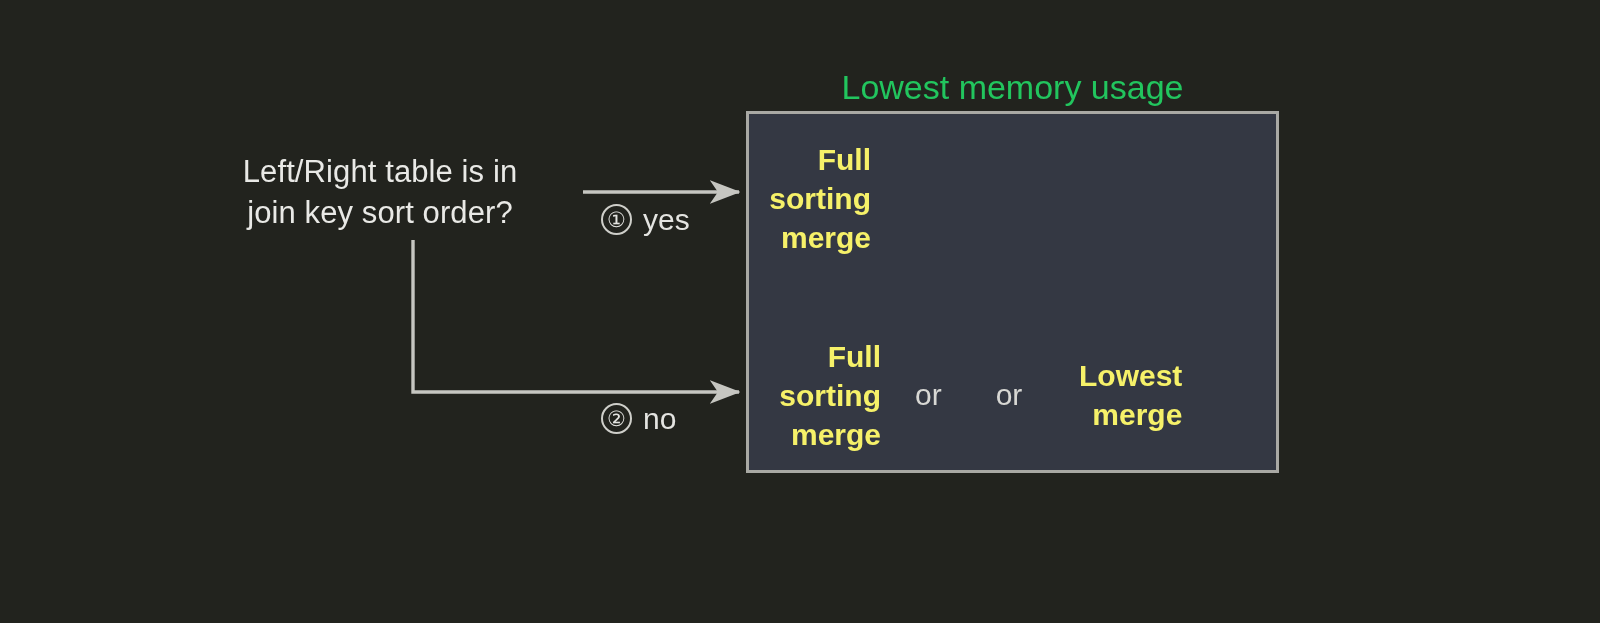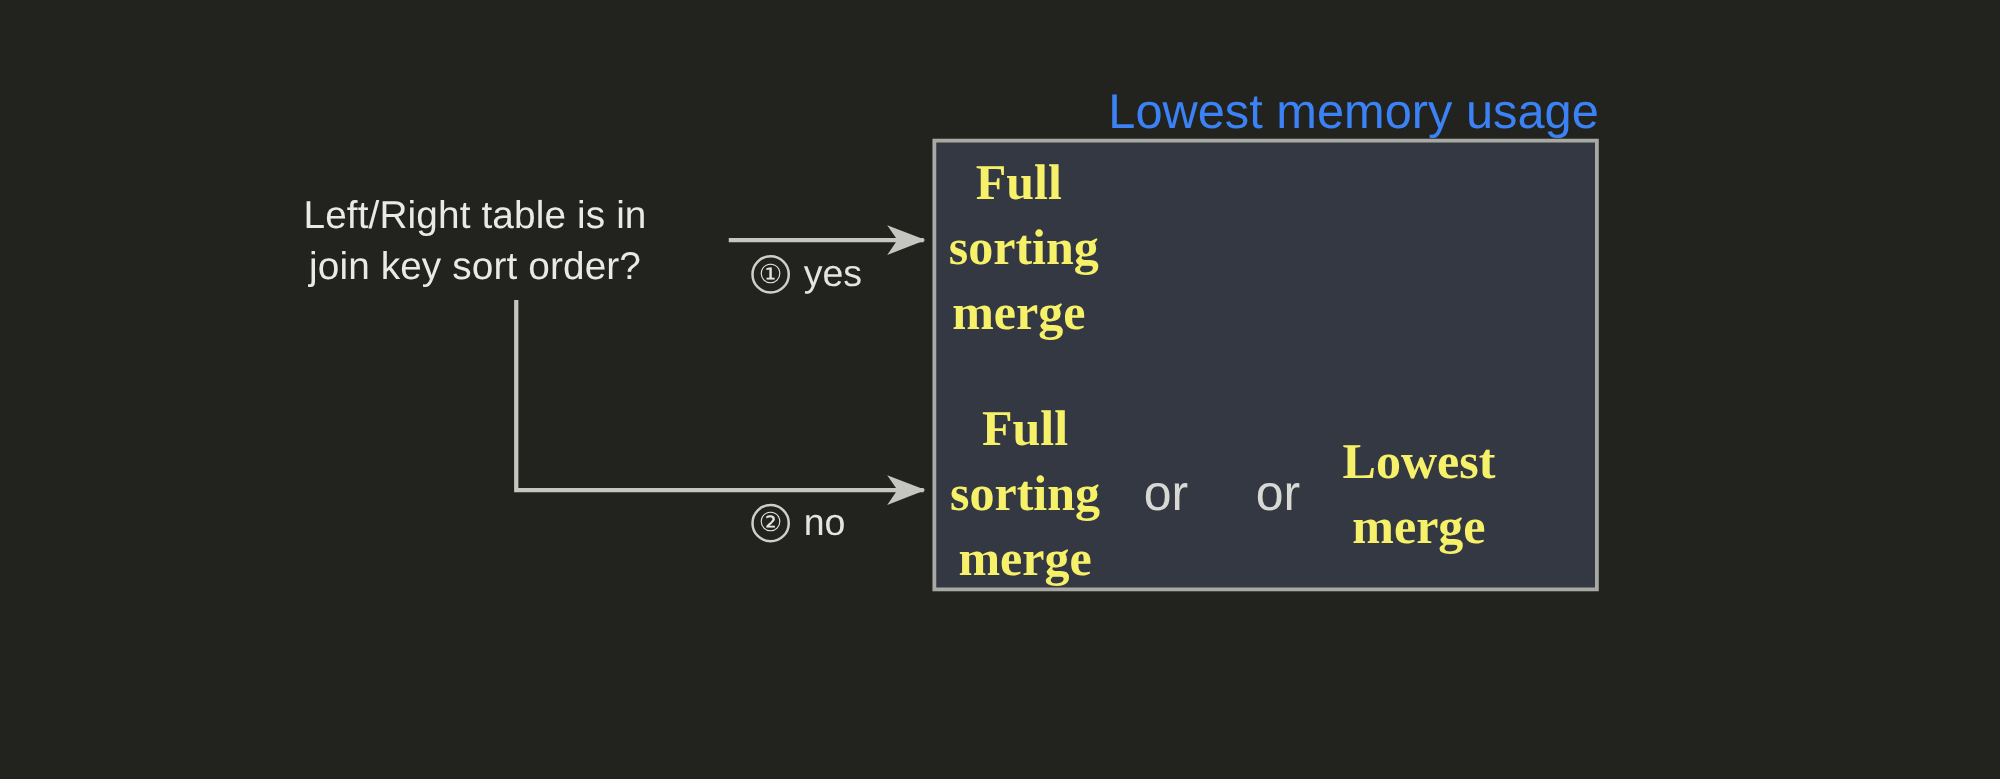--- a/index.html
+++ b/index.html
@@ -83,23 +83,23 @@
     height: 362px;
     box-sizing: border-box;
     background: #343843;
     border: 3px solid #a9a9a4;
   }
 
   .memory-caption {
     position: absolute;
     width: 533px;
     left: 746px;
-    text-align: right;
-    color: #3b82f6;
-    font-size: 39px;
+    text-align: center;
+    color: #22c55e;
+    font-size: 34px;
     line-height: 1;
     white-space: nowrap;
   }
   #caption-top    { top: 70px; }
   #caption-bottom { top: 484px; }
 
   
   .option-row {
     position: absolute;
     display: flex;
@@ -114,35 +114,34 @@
   #row-no {
     left: 759px;
     top: 330px;
     width: 510px;
     height: 130px;
   }
 
   .option {
     color: #f6f169;
     font-weight: bold;
-    font-size: 40px;
+    font-size: 30px;
     line-height: 1.3;
-    text-align: center;
+    text-align: right;
     white-space: pre-line;
-    font-family: Liberation Serif, serif;
   }
   #row-yes .option { width: 112px; }
 
   #opt-fsm-no   { width: 122px; }
   #opt-grace    { width: 120px; }
   #opt-partial  { width: 130px; }
 
   .or-sep {
     color: #d8d8d4;
-    font-size: 40px;
+    font-size: 30px;
     line-height: 1;
     padding: 0 0 0 0;
     white-space: nowrap;
   }
   #or-1 { margin: 0 28px 0 34px; }
   #or-2 { margin: 0 30px 0 26px; }
 </style>
 </head>
 <body>
 

